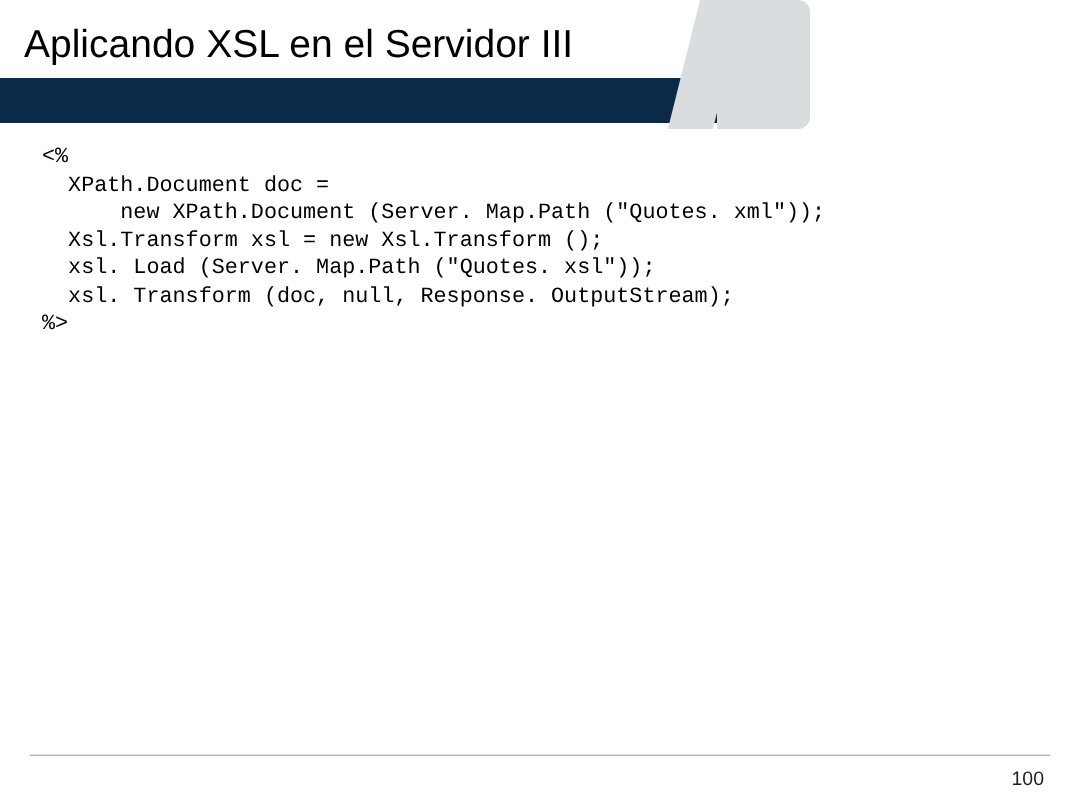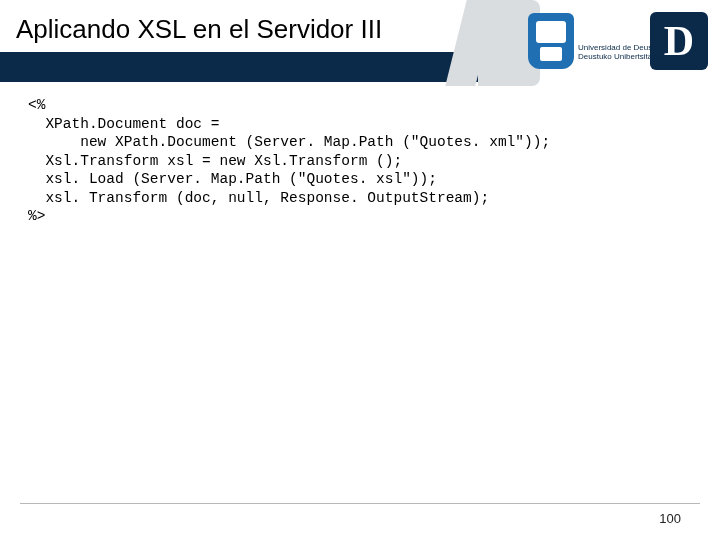--- a/index.html
+++ b/index.html
@@ -11,41 +11,33 @@
   .bluebar { position:absolute; left:0; top:52px; width:502px; height:30px; background:#0b2a4a; }
   .tab { position:absolute; left:478px; top:0; width:62px; height:86px; background:#d9dde0; border-top-right-radius:8px; border-bottom-right-radius:8px; }
   .tab:before { content:""; position:absolute; left:-22px; top:0; width:30px; height:86px; background:#d9dde0; transform:skewX(-14deg); }
   .logo { position:absolute; right:12px; top:6px; width:180px; height:70px; display:flex; align-items:center; }
   .crest { width:46px; height:56px; background:#1f6fb2; border-radius:6px 6px 12px 12px; position:relative; margin-right:6px; }
   .crest:before { content:""; position:absolute; left:8px; top:8px; width:30px; height:22px; background:#fff; border-radius:3px; }
   .crest:after { content:""; position:absolute; left:12px; top:34px; width:22px; height:14px; background:#fff; border-radius:2px; }
   .bigD { width:58px; height:58px; background:#0b2a4a; border-radius:6px; color:#fff; font-size:42px; font-weight:700; display:flex; align-items:center; justify-content:center; font-family:Georgia,serif; margin-left:auto; }
   .uni { position:absolute; left:50px; top:38px; font-size:8px; color:#0b2a4a; line-height:1.1; }
   .code { white-space:pre; font-family:"Courier New",monospace; font-size:14.5px; line-height:1.28; padding:18px 0 0 28px; color:#000; }
-  .pagenum { position:absolute; right:39px; bottom:14px; font-size:13px; color:#222; }
+  .pagenum { position:absolute; right:24px; bottom:14px; font-size:13px; color:#222; }
   .footline { position:absolute; left:20px; right:20px; bottom:36px; height:1px; background:#b8b8b8; }
 </style>
 </head>
 <body>
 <div class="slide">
 
   <div class="hdr">
     <div class="titlebox">
       <div class="title">Aplicando XSL en el Servidor III</div>
     </div>
     <div class="bluebar"></div>
     <div class="tab"></div>
-    <div class="logo">
-      <div class="crest"></div>
-      <div class="uni">
-        <div>Universidad de Deusto</div>
-        <div>Deustuko Unibertsitatea</div>
-      </div>
-      <div class="bigD">D</div>
-    </div>
   </div>
 
   <div class="code">&lt;%
   XPath.Document doc =
       new XPath.Document (Server. Map.Path ("Quotes. xml"));
   Xsl.Transform xsl = new Xsl.Transform ();
   xsl. Load (Server. Map.Path ("Quotes. xsl"));
   xsl. Transform (doc, null, Response. OutputStream);
 %&gt;</div>
 

